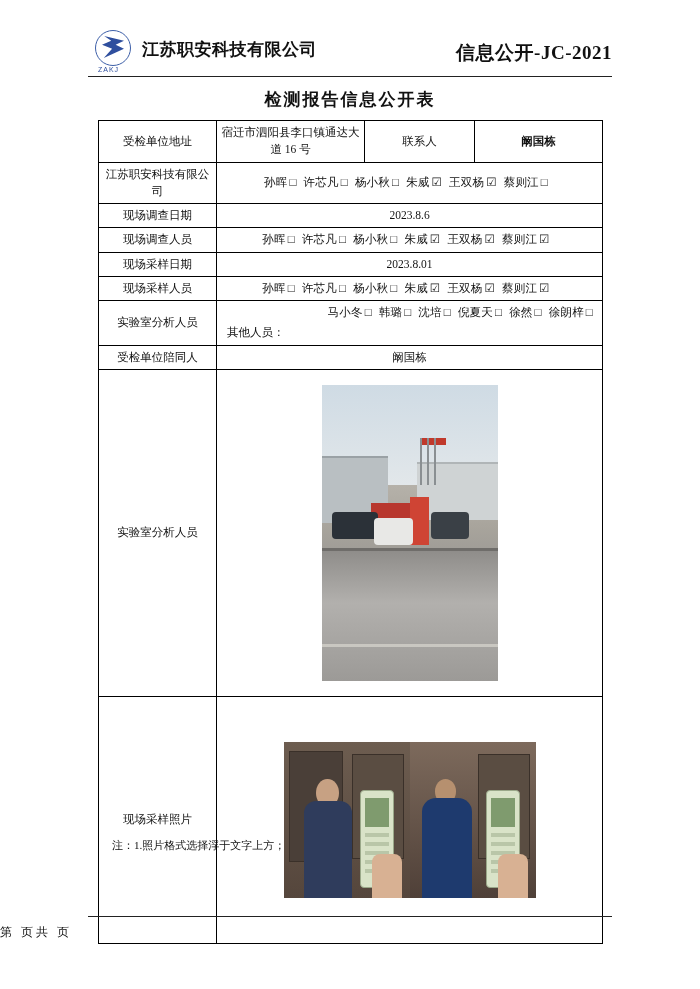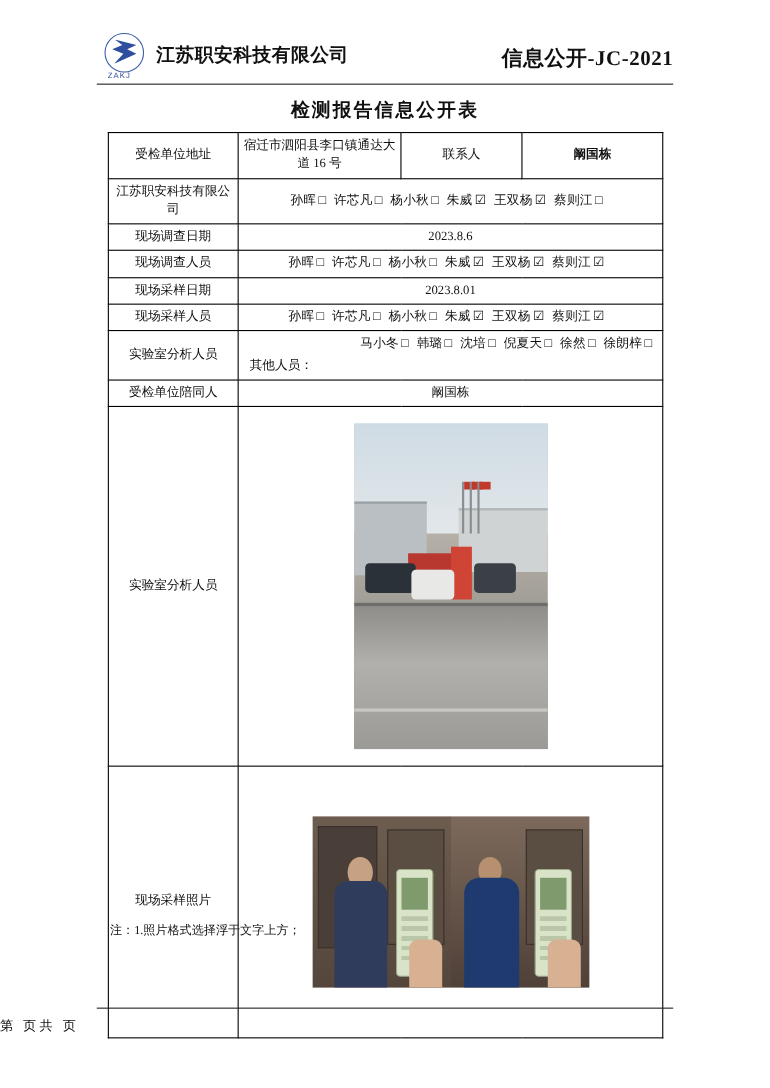--- a/index.html
+++ b/index.html
@@ -272,21 +272,21 @@
   .meter-btns {
     position: absolute; left: 14%; top: 44%; width: 72%; height: 46%;
     background: repeating-linear-gradient(#b9c6a8 0 4px, #d9e3c8 4px 9px);
   }
   .hand {
     position: absolute; right: 6%; bottom: 0; width: 24%; height: 28%;
     background: #d8b193; border-radius: 8px 8px 0 0;
   }
   .note {
     position: absolute;
-    left: 100px;
+    left: 112px;
     top: 838px;
     font-size: 11px;
     color: #111;
   }
   .footer-rule {
     position: absolute;
     left: 88px;
     top: 916px;
     width: 524px;
     border-bottom: 1.2px solid #222;

